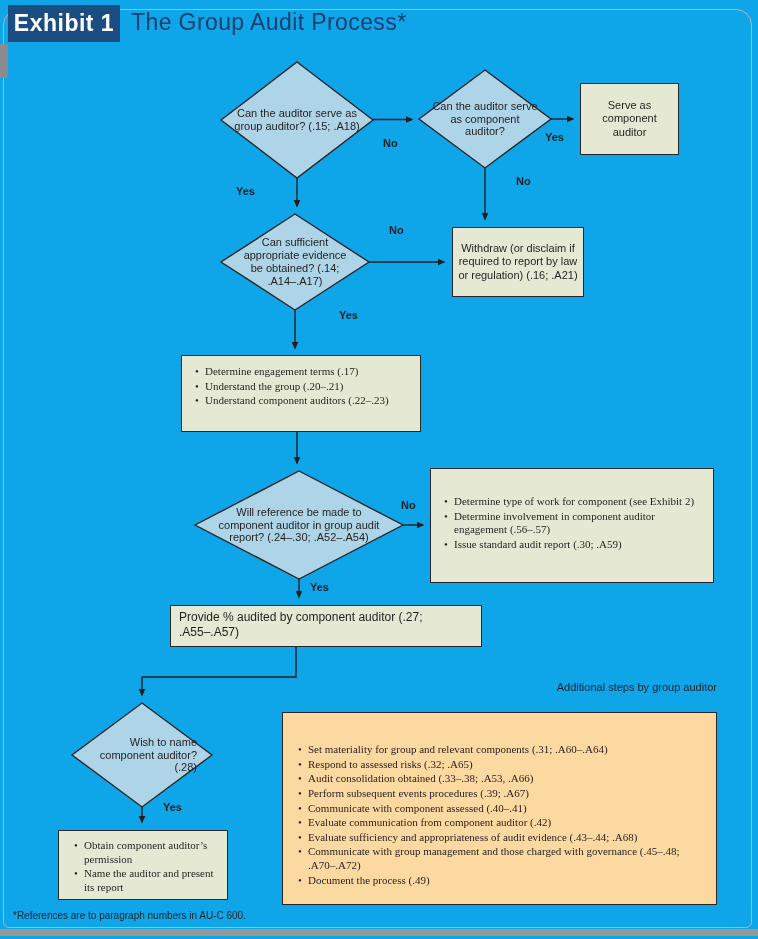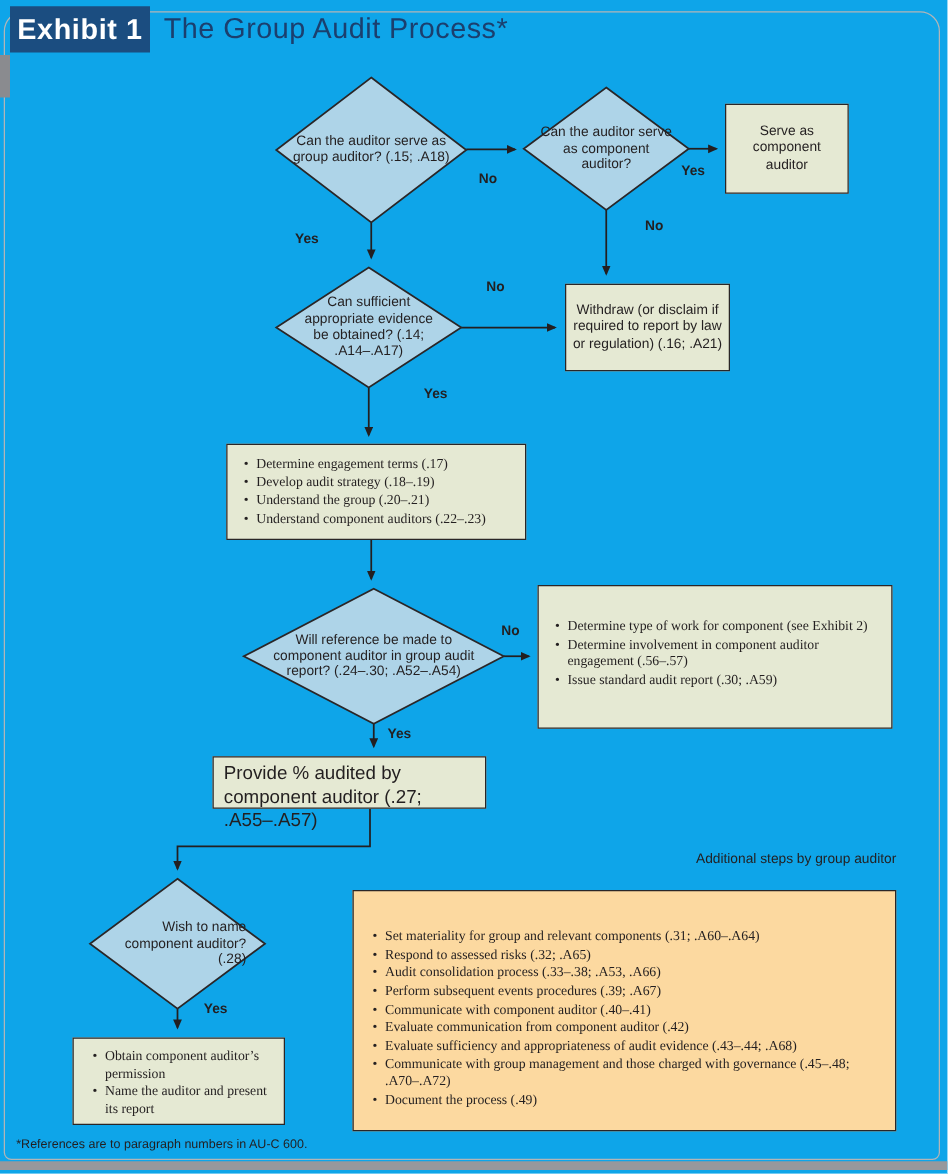--- a/index.html
+++ b/index.html
@@ -86,47 +86,46 @@
   <div class="box center" style="left:580px;top:83px;width:99px;height:72px;">
     <span style="max-width:80px;">Serve as component auditor</span>
   </div>
 
   <div class="box center" style="left:452px;top:227px;width:132px;height:70px;">
     <span style="max-width:122px;">Withdraw (or disclaim if required to report by law or regulation) (.16; .A21)</span>
   </div>
 
   <div class="box bullets" style="left:181px;top:355px;width:240px;height:77px;padding:9px 6px 6px 12px;">
       <div class="bullet">Determine engagement terms (.17)</div>
-      <div class="bullet">Develop audit strategy (.18–.19)</div>
       <div class="bullet">Understand the group (.20–.21)</div>
       <div class="bullet">Understand component auditors (.22–.23)</div>
     </div>
 
   <div class="box bullets" style="left:430px;top:468px;width:284px;height:115px;padding:26px 8px 6px 12px;">
       <div class="bullet">Determine type of work for component (see Exhibit 2)</div>
       <div class="bullet">Determine involvement in component auditor engagement (.56–.57)</div>
       <div class="bullet">Issue standard audit report (.30; .A59)</div>
     </div>
 
-  <div class="box" style="left:170px;top:605px;width:219px;height:42px;padding:4px 8px;font-size:15px;line-height:1.25;">
+  <div class="box" style="left:170px;top:605px;width:312px;height:42px;padding:4px 8px;font-size:12px;line-height:1.25;">
     <span>Provide % audited by component auditor (.27; .A55–.A57)</span>
   </div>
 
   <div class="box bullets" style="left:58px;top:830px;width:170px;height:70px;padding:8px 4px 4px 14px;">
       <div class="bullet">Obtain component auditor’s permission</div>
       <div class="bullet">Name the auditor and present its report</div>
     </div>
 
   <div class="steps-label">Additional steps by group auditor</div>
   <div class="box orange bullets" style="left:282px;top:712px;width:435px;height:193px;padding:30px 12px 6px 14px;">
       <div class="bullet">Set materiality for group and relevant components (.31; .A60–.A64)</div>
       <div class="bullet">Respond to assessed risks (.32; .A65)</div>
-      <div class="bullet">Audit consolidation process (.33–.38; .A53, .A66)</div>
+      <div class="bullet">Audit consolidation obtained (.33–.38; .A53, .A66)</div>
       <div class="bullet">Perform subsequent events procedures (.39; .A67)</div>
-      <div class="bullet">Communicate with component auditor (.40–.41)</div>
+      <div class="bullet">Communicate with component assessed (.40–.41)</div>
       <div class="bullet">Evaluate communication from component auditor (.42)</div>
       <div class="bullet">Evaluate sufficiency and appropriateness of audit evidence (.43–.44; .A68)</div>
       <div class="bullet">Communicate with group management and those charged with governance (.45–.48; .A70–.A72)</div>
       <div class="bullet">Document the process (.49)</div>
     </div>
 
   <div class="edge-label" style="left:383px;top:137px;">No</div>
   <div class="edge-label" style="left:236px;top:185px;">Yes</div>
   <div class="edge-label" style="left:545px;top:131px;">Yes</div>
   <div class="edge-label" style="left:516px;top:175px;">No</div>

